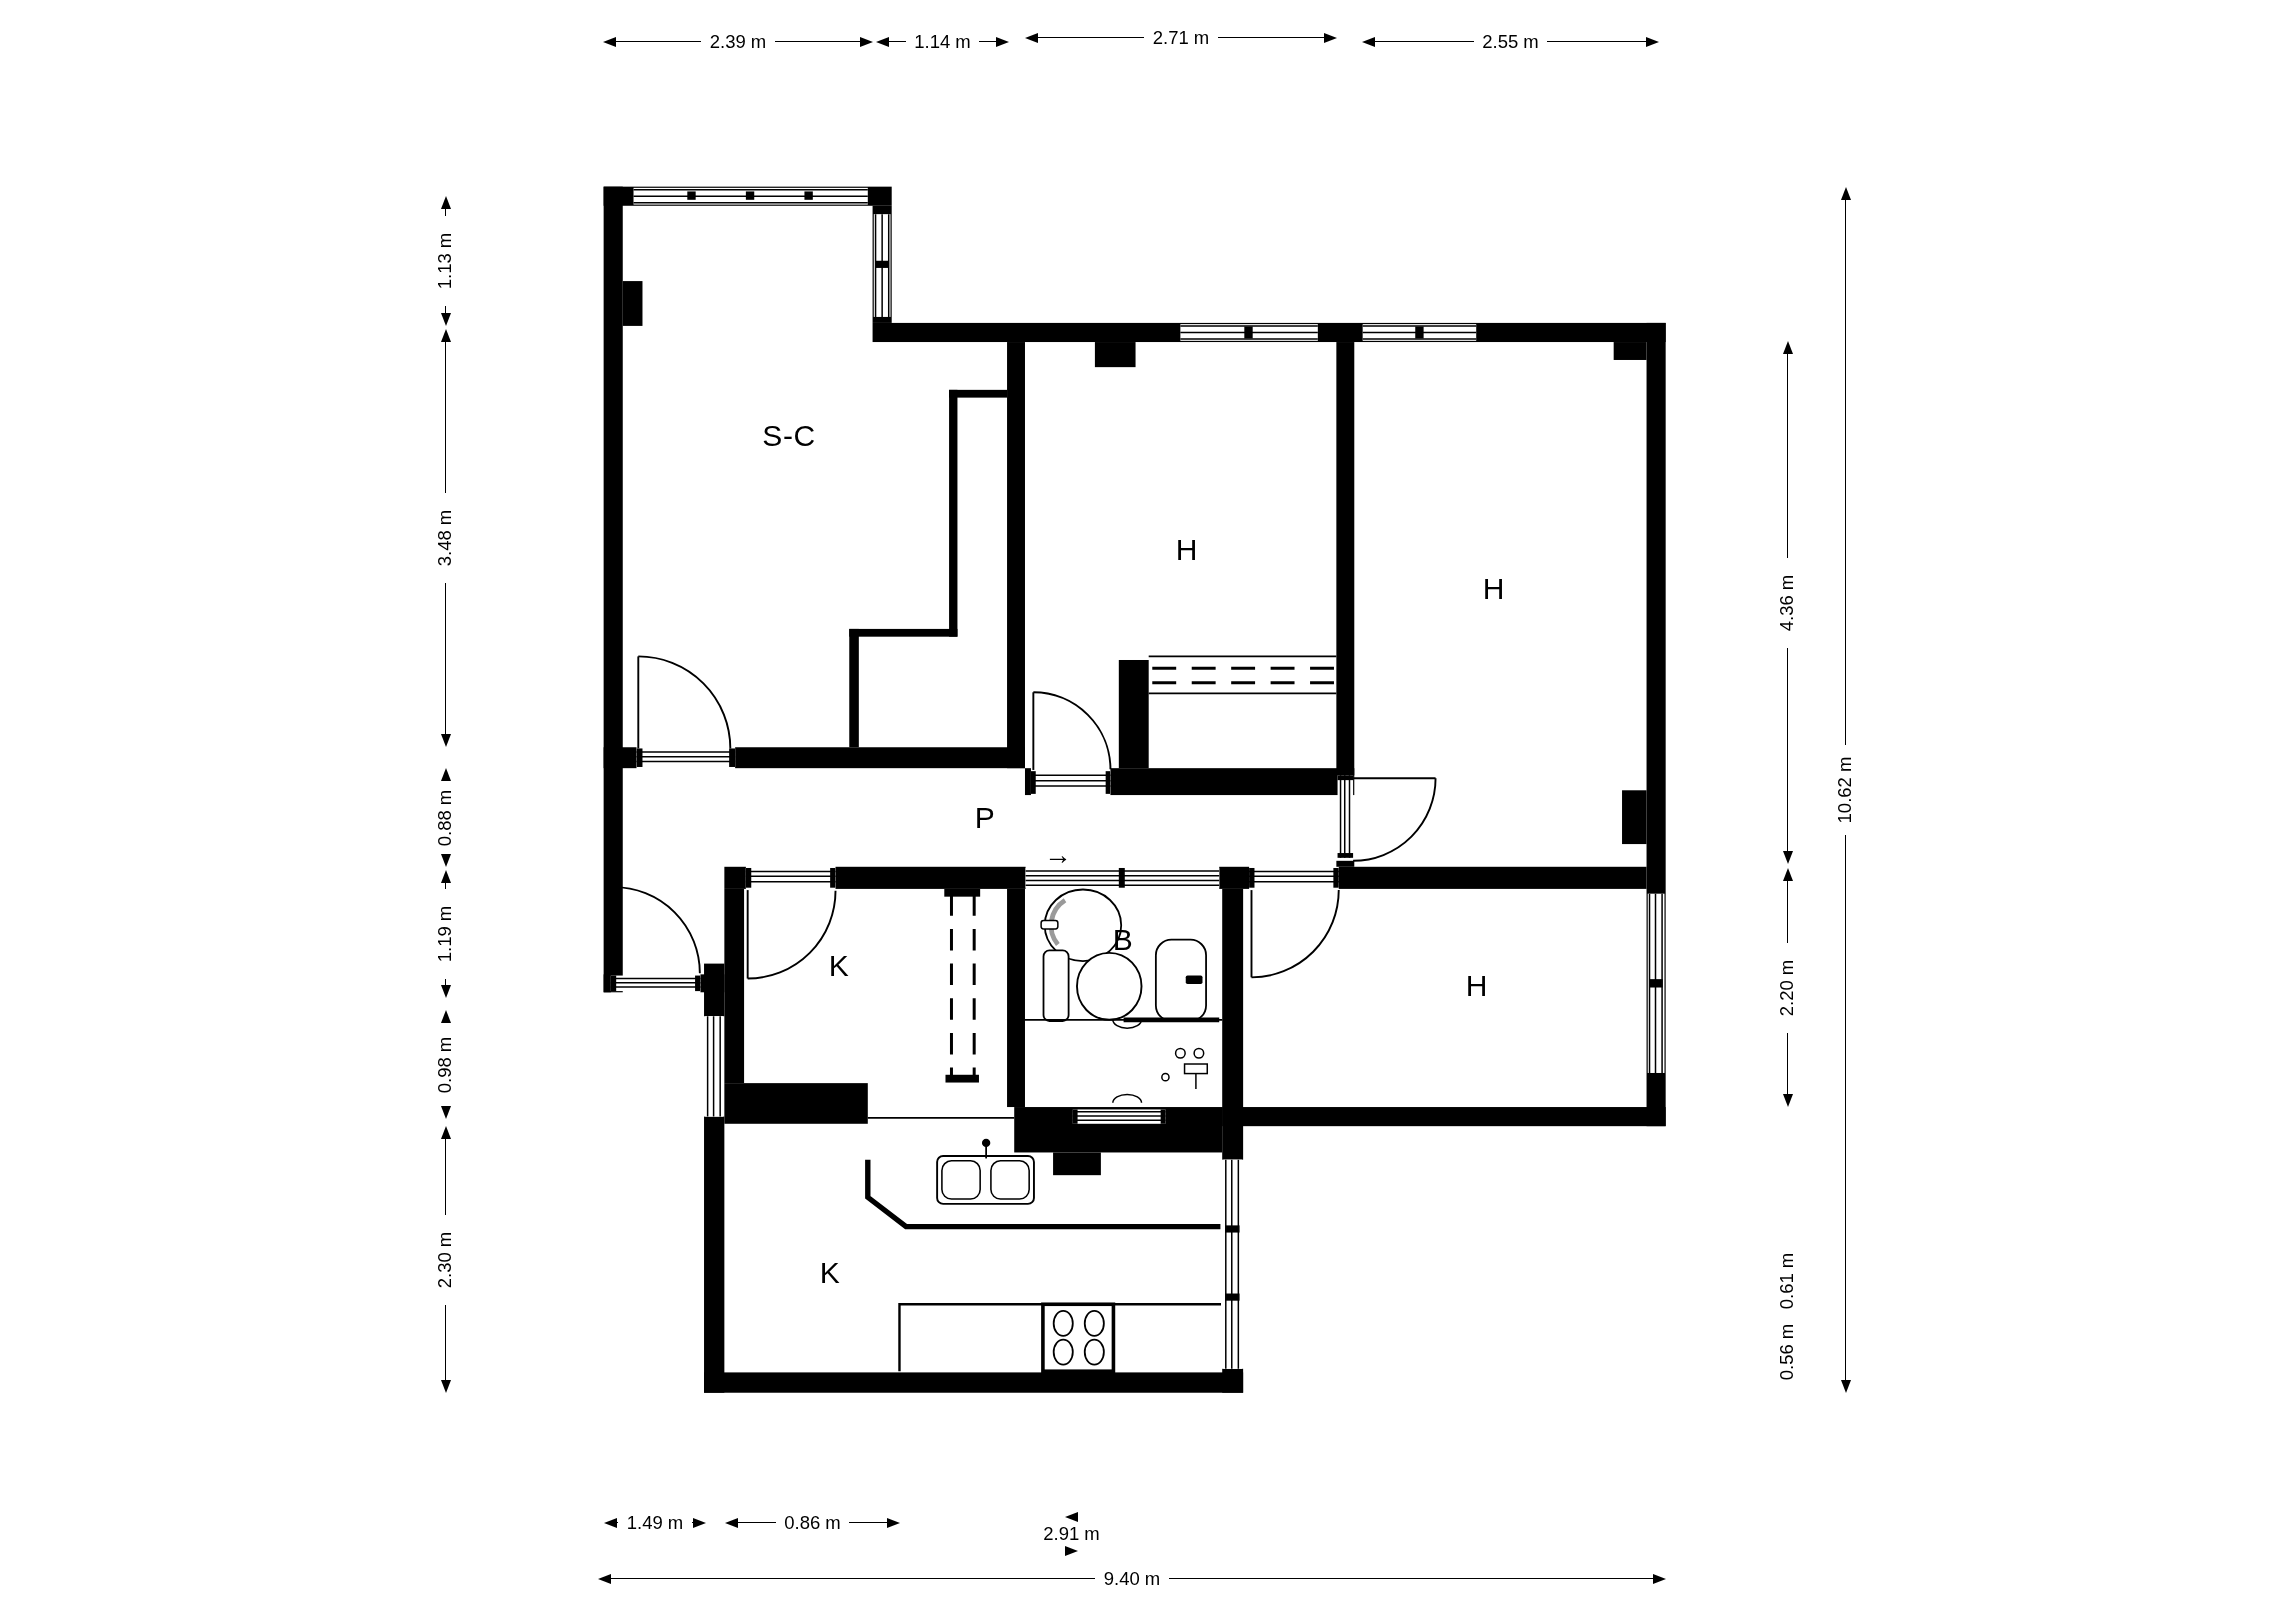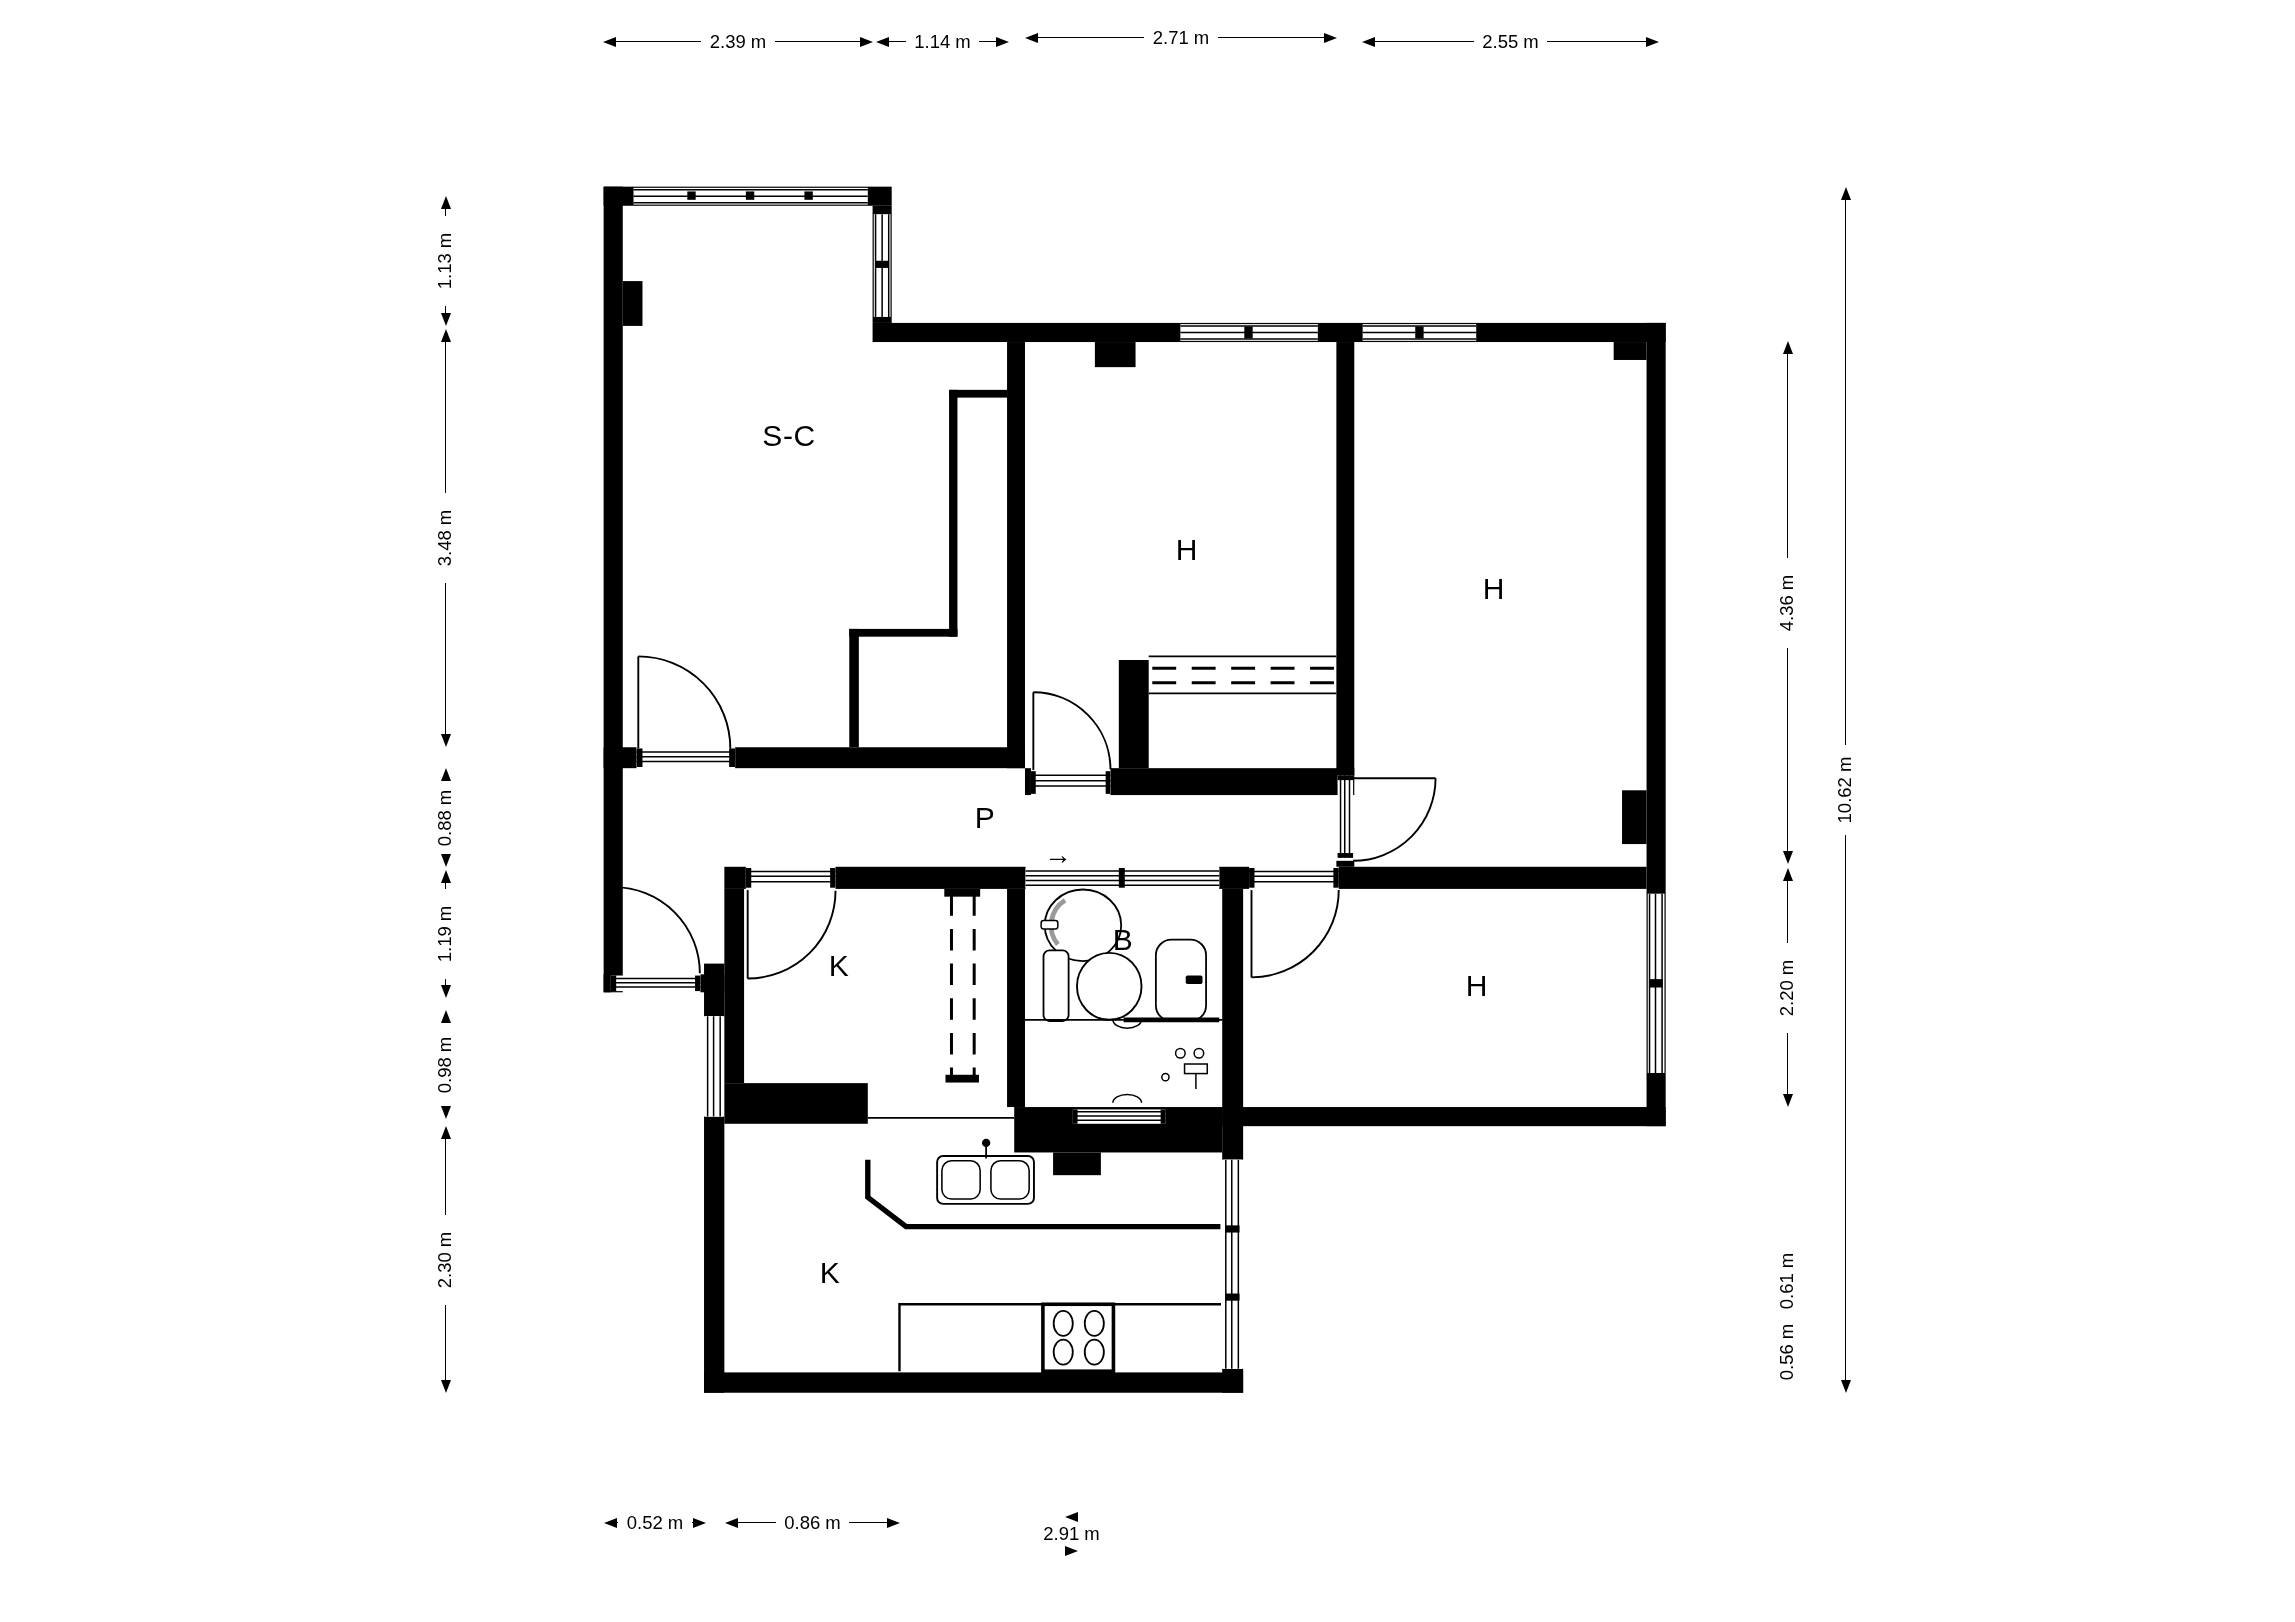--- a/index.html
+++ b/index.html
@@ -347,33 +347,40 @@
       <span class="lbl">
         <span>10.62 m</span>
       </span>
       <b class="ln"></b>
       <i class="ad"></i>
     </div>
 
   <div class="dim h" style="left:604px;top:1512px;width:102px;">
     <i class="al"></i>
       <b class="ln"></b>
-      <span class="lbl">0.52 m</span>
+      <span class="lbl">1.49 m</span>
       <b class="ln"></b>
       <i class="ar"></i>
     </div>
   <div class="dim h" style="left:725px;top:1512px;width:175px;">
     <i class="al"></i>
       <b class="ln"></b>
       <span class="lbl">0.86 m</span>
       <b class="ln"></b>
       <i class="ar"></i>
     </div>
   <div class="dim h" style="left:904px;top:1512px;width:335px;flex-direction:column;">
     <i class="al"></i>
       <b class="ln"></b>
       <span class="lbl">2.91 m</span>
       <b class="ln"></b>
       <i class="ar"></i>
     </div>
+  <div class="dim h" style="left:598px;top:1568px;width:1068px;">
+    <i class="al"></i>
+      <b class="ln"></b>
+      <span class="lbl">9.40 m</span>
+      <b class="ln"></b>
+      <i class="ar"></i>
+    </div>
 
 </div>
 
 
 </body></html>

